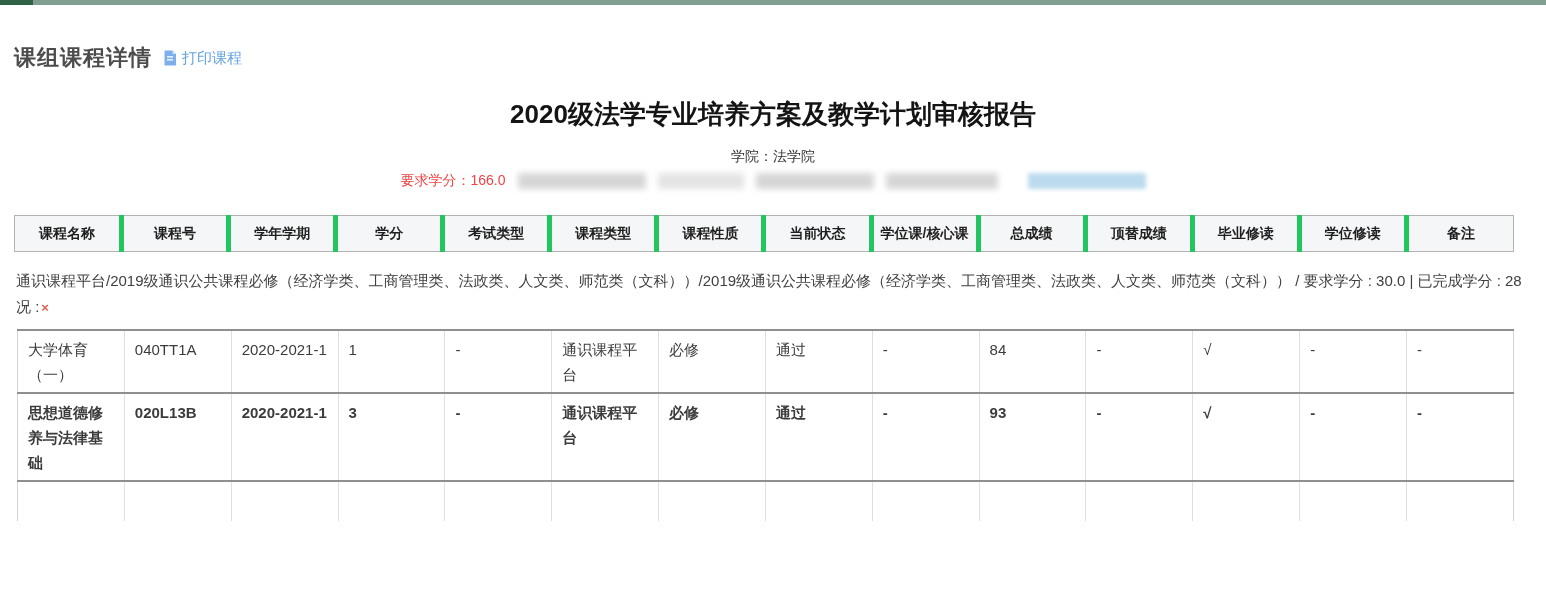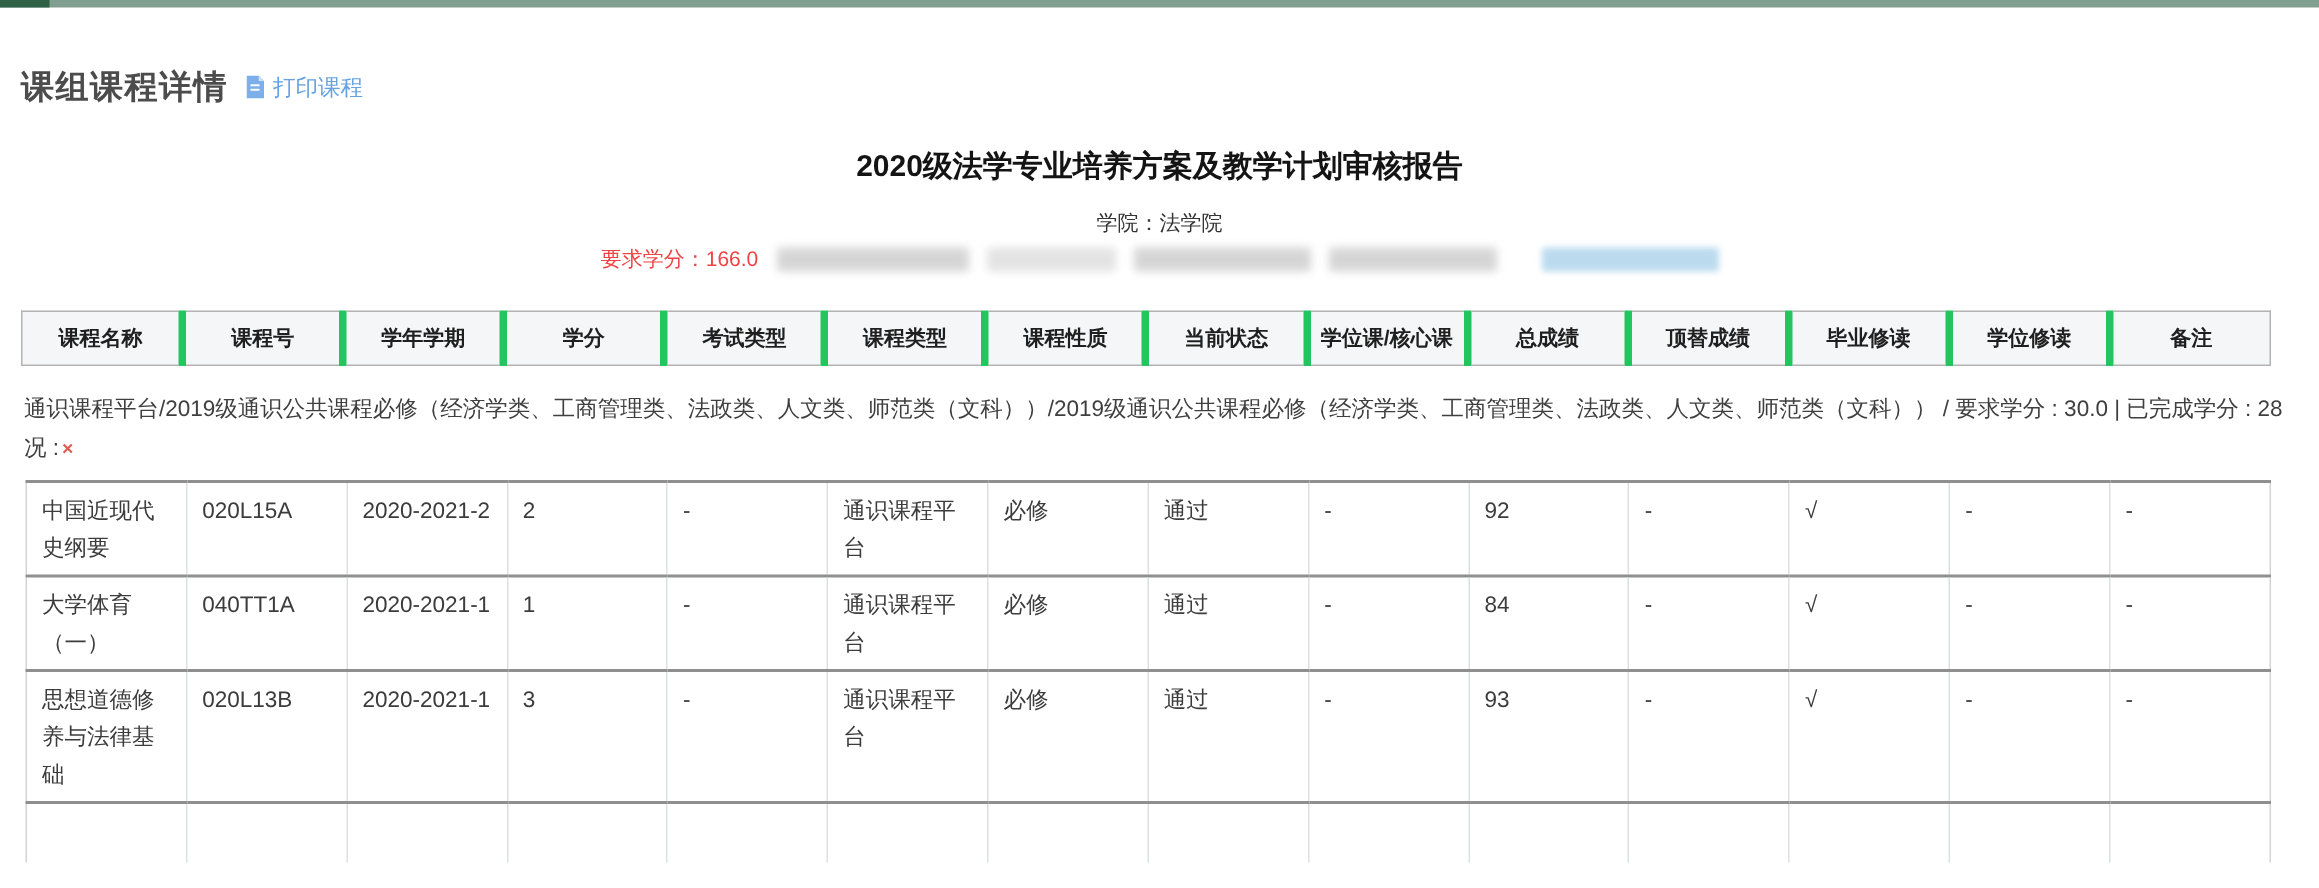--- a/index.html
+++ b/index.html
@@ -8,21 +8,21 @@
 
   .topbar { height:5px; width:100%; background:#809f91; position:relative; }
   .topbar-left { position:absolute; left:0; top:0; width:33px; height:5px; background:#2f6147; }
 
   .page-header { margin:38px 0 0 14px; display:flex; align-items:center; gap:10px; }
   .page-title { font-size:22px; font-weight:bold; color:#4c4c4c; letter-spacing:1px; }
   .print-link { display:inline-flex; align-items:center; gap:4px; color:#64a2e2;
     font-size:15px; text-decoration:none; cursor:pointer; }
   .print-link svg { display:block; }
 
-  .report-title { margin-top:24px; text-align:center; font-size:20px; font-weight:bold; color:#141414; }
+  .report-title { margin-top:24px; text-align:center; font-size:26px; font-weight:bold; color:#141414; }
   .college-line { margin-top:16px; text-align:center; font-size:14px; color:#333; }
 
   .credits-line { margin-top:5px; display:flex; justify-content:center; align-items:center;
     gap:12px; font-size:14px; color:#ef4444; height:20px; }
   .redact { height:16px; border-radius:2px; background:#c8c8c8; filter:blur(3px); opacity:.75; }
   .redact.r1 { width:128px; }
   .redact.r2 { width:86px; opacity:.5; }
   .redact.r3 { width:118px; }
   .redact.r4 { width:112px; }
   .redact.blue { width:118px; background:#b8d9ee; filter:blur(2px); opacity:.95; margin-left:18px; }
@@ -38,21 +38,21 @@
   .note-line1 { white-space:nowrap; overflow:hidden; display:block; }
   .fail-mark { color:#e05c52; font-size:13px; font-weight:bold; margin-left:2px; }
 
   .data-table { margin:8px 0 0 17px; width:1497px; border-left:1px solid #d4d4d4; border-right:1px solid #d4d4d4; }
   .data-table td { width:7.1428%; font-size:15px; color:#3c3c3c; line-height:25px;
     vertical-align:top; text-align:left; padding:6px 10px 5px 10px;
     border-left:1px solid #dcdfe3; border-top:2px solid #8f8f8f;
     word-break:break-word; overflow-wrap:break-word; }
   .data-table td:first-child { border-left:none; }
   .data-table tr { height:61px; }
-  .data-table tr.tall { height:86px; }
+  .data-table tr.tall { height:86px;font-weight:bold; }
   .data-table tr.partial { height:40px; }
   .data-table tr.partial td { border-top:2px solid #8f8f8f; }
 </style>
 </head>
 <body>
 
 <div class="topbar">
   <div class="topbar-left"></div>
 </div>
 
@@ -105,36 +105,20 @@
 </table>
 
 <div class="group-note">
   <span class="note-line1">通识课程平台/2019级通识公共课程必修（经济学类、工商管理类、法政类、人文类、师范类（文科））/2019级通识公共课程必修（经济学类、工商管理类、法政类、人文类、师范类（文科）） / 要求学分 : 30.0 | 已完成学分 : 28</span>
   <span><span>况 :</span><span class="fail-mark">×</span></span>
 </div>
 
 <table class="data-table">
   <tbody id="data-table-body">
       <tr>
-        <td>中国近现代史纲要</td>
-        <td>020L15A</td>
-        <td>2020-2021-2</td>
-        <td>2</td>
-        <td>-</td>
-        <td>通识课程平台</td>
-        <td>必修</td>
-        <td>通过</td>
-        <td>-</td>
-        <td>92</td>
-        <td>-</td>
-        <td>√</td>
-        <td>-</td>
-        <td>-</td>
-      </tr>
-      <tr>
         <td>大学体育（一）</td>
         <td>040TT1A</td>
         <td>2020-2021-1</td>
         <td>1</td>
         <td>-</td>
         <td>通识课程平台</td>
         <td>必修</td>
         <td>通过</td>
         <td>-</td>
         <td>84</td>

